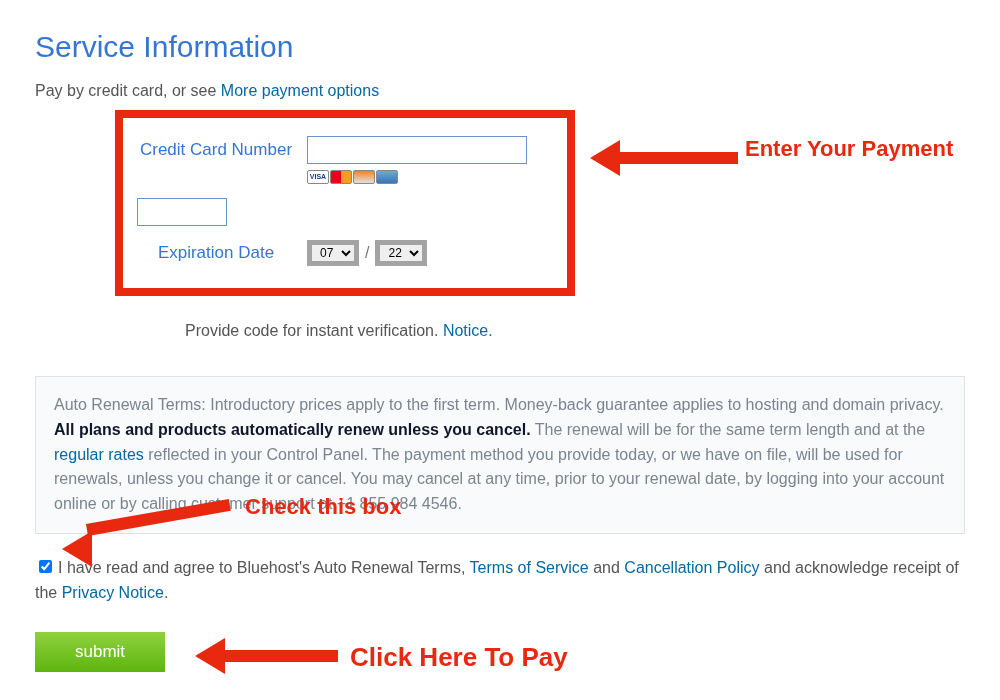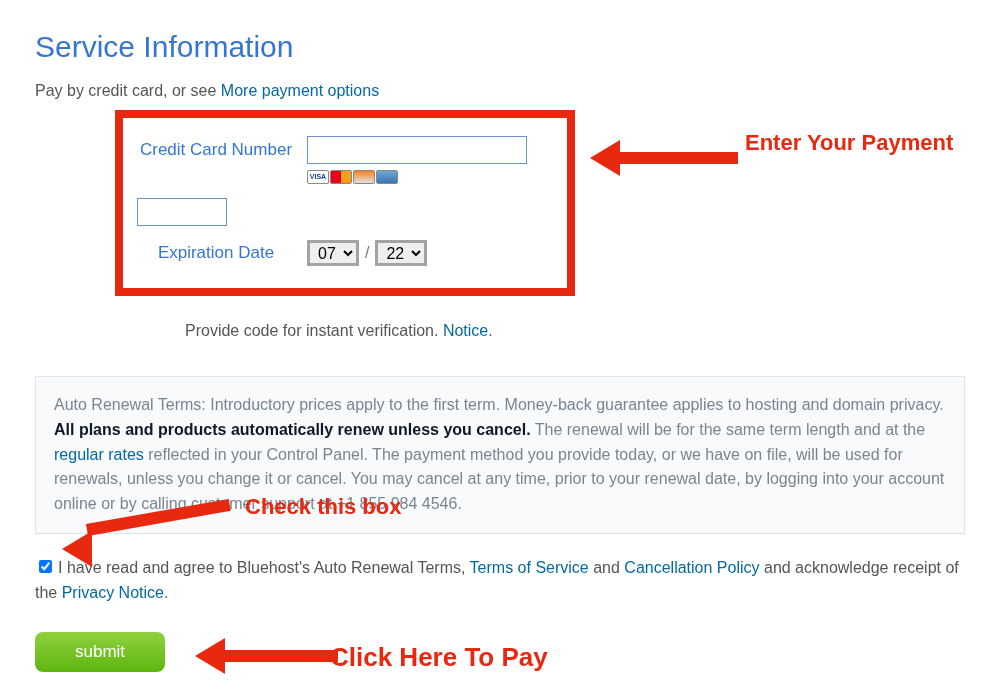--- a/index.html
+++ b/index.html
@@ -38,23 +38,23 @@
   }
   .cc-input {
     border: 1px solid #6a93c9;
     height: 28px;
     padding: 2px 6px;
     font-size: 14px;
   }
   .cc-num { width: 220px; }
   .cvv    { width: 90px; }
   .sel {
-    border: 3px solid #a3a3a3;
+    border: 5px solid #a3a3a3;
     height: 26px;
-    font-size: 16px;
+    font-size: 12px;
     padding: 0 4px;
   }
   .slash { margin: 0 6px; color: #777; }
   .cards { display: flex; gap: 1px; margin-top: 2px; }
   .card-ico {
     width: 22px; height: 14px;
     border: 1px solid #888;
     border-radius: 2px;
     display: inline-block;
     font-size: 7px;
@@ -78,21 +78,21 @@
   .terms-box b { color: #0f172a; }
   .agree { margin: 22px 0 26px 0; line-height: 1.55; }
   .agree input { margin-right: 6px; }
   .submit {
     display: inline-block;
     background: linear-gradient(#8fd13f, #5eb50e);
     color: #fff;
     border: none;
     padding: 10px 40px;
     font-size: 17px;
-    border-radius: 8px;
+    border-radius: 0;
     cursor: pointer;
   }
   
   .callout {
     position: absolute;
     color: #e8280f;
     font-weight: 700;
     font-size: 22px;
     pointer-events: none;
     white-space: nowrap;
@@ -153,21 +153,21 @@
       <option>22</option>
     </select>
   </div>
 </div>
 
 
 <div class="arrow-left" style="left:590px; top:152px;">
   <div class="head" style="left:0; top:-12px;"></div>
   <div class="shaft" style="left:28px; top:0; width:120px;"></div>
 </div>
-<div class="callout" style="left:745px; top:130px;">
+<div class="callout" style="left:745px; top:136px;">
   <div>Enter Your Payment</div>
 </div>
 
 <div class="verify">
   <span>Provide code for instant verification. </span><a class="link">Notice</a><span>.</span>
 </div>
 
 <div class="terms-box">
   <span>Auto Renewal Terms: Introductory prices apply to the first term. Money-back guarantee applies to hosting and domain privacy. </span><b>All plans and products automatically renew unless you cancel.</b><span> The renewal will be for the same term length and at the </span><a class="link">regular rates</a><span> reflected in your Control Panel. The payment method you provide today, or we have on file, will be used for renewals, unless you change it or cancel. You may cancel at any time, prior to your renewal date, by logging into your account online or by calling customer support at +1 855 984 4546.</span>
 </div>
@@ -183,16 +183,16 @@
   <input type="checkbox" checked="" style=""><span>I have read and agree to Bluehost's Auto Renewal Terms, </span><a class="link">Terms of Service</a><span> and </span><a class="link">Cancellation Policy</a><span> and acknowledge receipt of the </span><a class="link">Privacy Notice</a><span>.</span>
 </div>
 
 <button class="submit">submit</button>
 
 
 <div class="arrow-left" style="left:195px; top:650px;">
   <div class="head" style="left:0; top:-12px;"></div>
   <div class="shaft" style="left:28px; top:0; width:115px;"></div>
 </div>
-<div class="callout" style="left:330px; top:642px; font-size:26px;">Click Here To Pay</div>
+<div class="callout" style="left:350px; top:642px; font-size:26px;">Click Here To Pay</div>
 
 
 
 
 </body></html>

